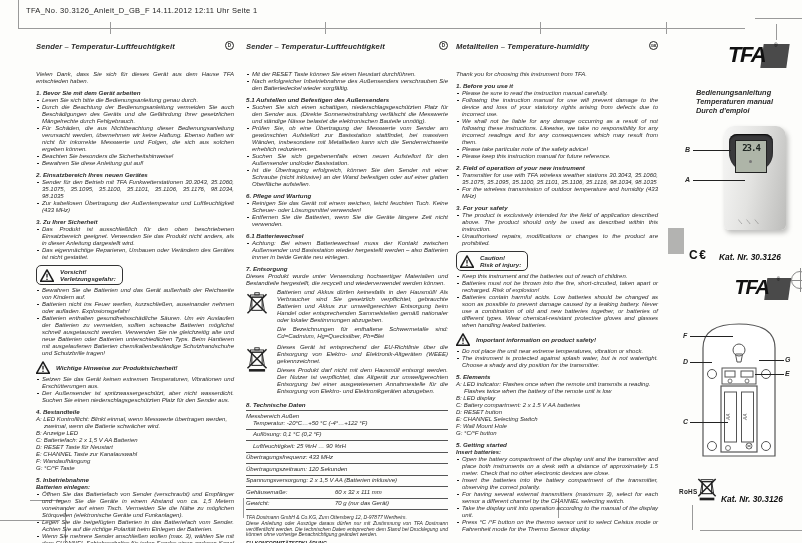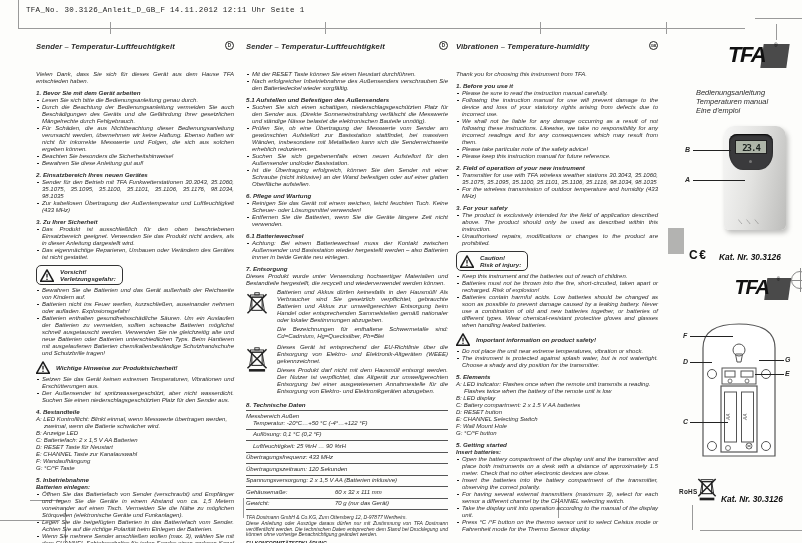--- a/index.html
+++ b/index.html
@@ -10,21 +10,21 @@
     overflow:hidden;
   }
   
   .mark { position:absolute; background:#9a9a9a; }
   .regmark { position:absolute; width:18px; height:18px; border:1px solid #8a8a8a; border-radius:50%; }
   .regmark:before { content:""; position:absolute; left:-4px; right:-4px; top:50%; height:1px; background:#8a8a8a; }
   .regmark:after { content:""; position:absolute; top:-4px; bottom:-4px; left:50%; width:1px; background:#8a8a8a; }
   
   #file-line {
     position:absolute; left:26px; top:6px;
-    font-family:Liberation Mono, monospace; font-style:normal;
+    font-family:Liberation Sans, sans-serif; font-style:normal;
     font-size:7.5px; letter-spacing:.3px; color:#1c1c1c;
   }
   
   .col { position:absolute; top:42px; }
   .col-head { position:relative; border-bottom:none; margin-bottom:20px; }
   .col-title { font-size:7.6px; font-weight:bold; letter-spacing:.1px; }
   .badge {
     position:absolute; right:0; top:-1px; width:9px; height:9px; border:0.9px solid #222;
     border-radius:50%; font-size:4.6px; font-weight:bold; text-align:center; line-height:8px;
     font-style:normal;
@@ -57,33 +57,33 @@
   
   .foot { margin-top:5px; font-size:5px; line-height:5.8px; }
   .foot p { font-size:5px; line-height:5.8px; text-align:justify; }
   .foot .fh { font-weight:bold; margin-top:3px; }
   
   #sidebar { position:absolute; left:679px; top:40px; width:138px; height:480px; }
   .tfa-logo { position:absolute; height:24px; }
   .tfa-logo .flag { position:absolute; left:34px; top:1px; width:26px; height:24px; background:#4a4a4a; transform:skewX(-8deg); }
   .tfa-logo .txt { position:relative; font-size:22px; font-weight:bold; font-style:italic; letter-spacing:-1.5px; color:#111; line-height:24px; }
   .tfa-logo .reg { position:absolute; top:-1px; font-size:5px; font-style:normal; color:#111; }
-  .manual-lines div { font-size:7.4px; font-weight:normal; line-height:9px; }
+  .manual-lines div { font-size:7.4px; font-weight:bold; line-height:9px; }
   
   .prod {
     position:absolute; width:62px; height:104px;
     background:linear-gradient(100deg,#f6f6f5 0%,#e3e3e1 45%,#bdbdbb 100%);
     border-radius:10px 10px 5px 5px; box-shadow:2px 3px 5px rgba(0,0,0,.25);
   }
   .prod .disp {
     position:absolute; left:5px; top:8px; width:44px; height:36px; background:#3a3a3c;
     border-radius:8px 8px 14px 14px / 8px 8px 18px 18px; box-shadow:inset 0 1px 2px #000;
   }
   .prod .lcd {
-    position:absolute; left:6px; top:6px; width:32px; height:14px; background:#aeb5a8;
+    position:absolute; left:6px; top:6px; width:32px; height:33px; background:#aeb5a8;
     border:1px solid #222; font-family:"DejaVu Sans Mono", monospace; font-style:normal;
     font-size:9px; font-weight:bold; color:#1d2420; text-align:center; line-height:14px; letter-spacing:-1px;
   }
   .prod .led { position:absolute; left:20px; top:26px; width:3px; height:3px; border-radius:50%; background:#777; }
   .prod .vents { position:absolute; bottom:4px; left:14px; letter-spacing:4px; font-size:6px; color:#6a6a6a; font-style:normal; }
   .ptr-label { position:absolute; font-size:7px; font-weight:bold; }
   .ptr-line { position:absolute; height:0.9px; background:#222; }
   .graytab { position:absolute; background:#b3b3b1; }
   .ce { position:absolute; font-size:12px; font-weight:bold; font-style:normal; letter-spacing:1.5px; color:#111; }
   .katnr { position:absolute; font-size:8.4px; font-weight:bold; color:#111; }
@@ -304,21 +304,21 @@
       <p>Diese Anleitung oder Auszüge daraus dürfen nur mit Zustimmung von TFA Dostmann veröffentlicht werden. Die technischen Daten entsprechen dem Stand bei Drucklegung und können ohne vorherige Benachrichtigung geändert werden.</p>
       <p class="fh">EU-KONFORMITÄTSERKLÄRUNG</p>
       <p>Wir erklären hiermit, dass diese Funkanlage die wesentlichen Anforderungen der R&amp;TTE Direktive 1999/5/EG erfüllt.</p>
       <p>Eine Kopie der unterschriebenen und mit Datum versehenen Konformitätserklärung erhalten Sie auf Anfrage unter info@tfa-dostmann.de.</p>
 
     </div>
   </div>
 
   <div class="col" style="left:456px;width:202px">
     <div class="col-head">
-      <div class="col-title">Vibrationen – Temperature-humidity</div>
+      <div class="col-title">Metallteilen – Temperature-humidity</div>
       <span class="badge" style="font-size:3.8px">GB</span>
     </div>
     <p class="intro">Thank you for choosing this instrument from TFA.</p>
 
     <h2>1. Before you use it</h2>
     <ul>
         <li class="b">Please be sure to read the instruction manual carefully.</li>
         <li class="b">Following the instruction manual for use will prevent damage to the device and loss of your statutory rights arising from defects due to incorrect use.</li>
         <li class="b">We shall not be liable for any damage occurring as a result of not following these instructions. Likewise, we take no responsibility for any incorrect readings and for any consequences which may result from them.</li>
         <li class="b">Please take particular note of the safety advice!</li>
@@ -399,21 +399,21 @@
 
     <div class="tfa-logo" style="left:49px;top:3px">
       <span class="flag"></span>
       <span class="txt">TFA</span>
       <span class="reg" style="left:46px">®</span>
     </div>
 
     <div class="manual-lines" style="position:absolute;left:17px;top:48px">
       <div>Bedienungsanleitung</div>
       <div>Temperaturen manual</div>
-      <div>Eine d'emploi</div>
+      <div>Durch d'emploi</div>
     </div>
 
     <div class="prod" style="left:45px;top:86px">
       <div class="disp">
         <div class="lcd">23.4</div>
         <div class="led"></div>
       </div>
       <div class="vents">⟍⟍⟍</div>
     </div>
     <span class="ptr-label" style="left:6px;top:106px">B</span>

